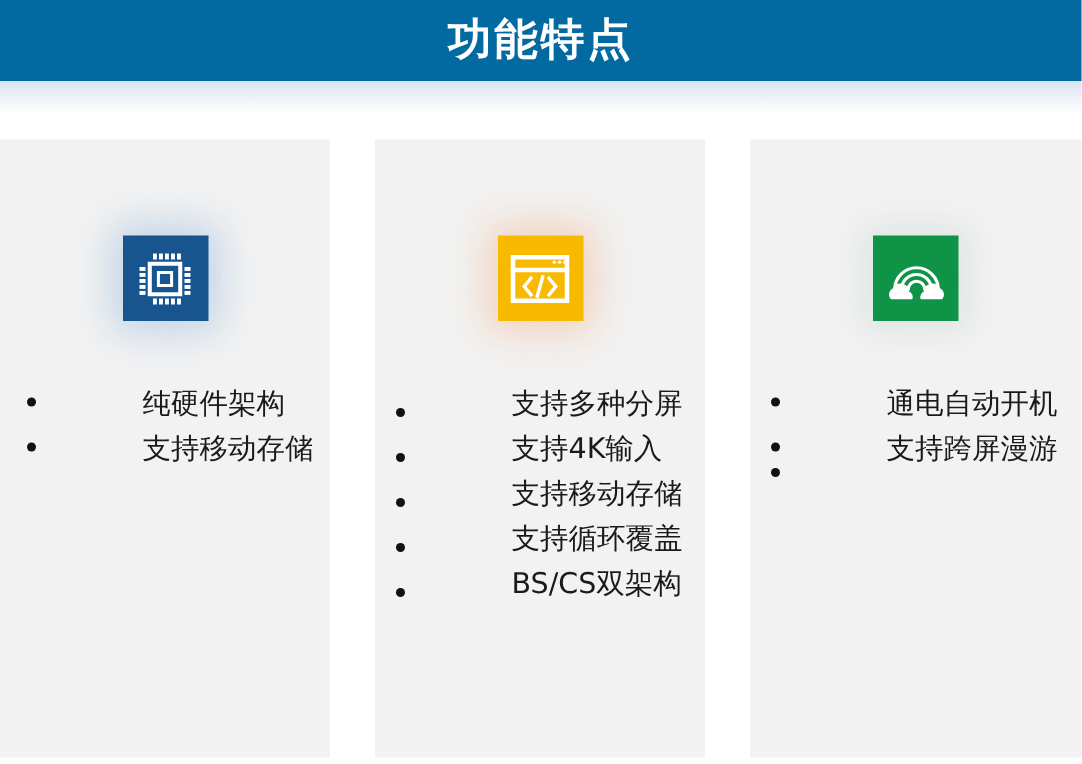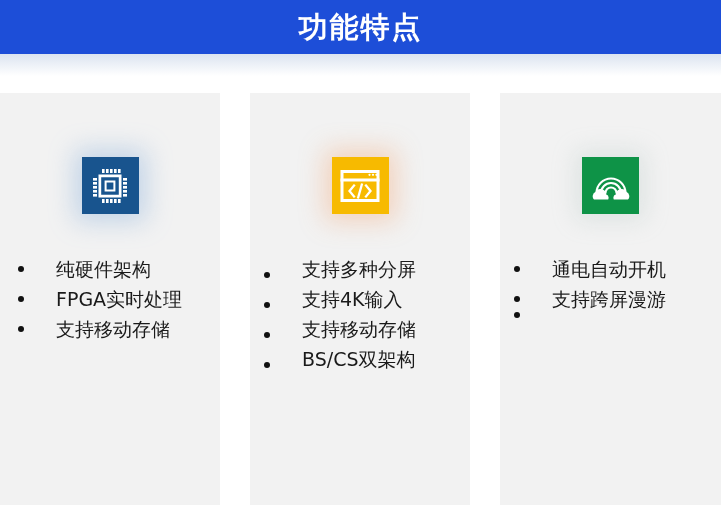--- a/index.html
+++ b/index.html
@@ -15,21 +15,21 @@
     font-family: "Liberation Sans", "DejaVu Sans", sans-serif;
   }
 
   
   .header-banner {
     position: absolute;
     left: 0;
     top: 0;
     width: 721px;
     height: 54px;
-    background: #1d4ed8;
+    background: #0369a1;
     display: flex;
     align-items: center;
     justify-content: center;
   }
   .header-title {
     color: #ffffff;
     font-size: 29px;
     font-weight: bold;
     letter-spacing: 2px;
     line-height: 1;
@@ -95,20 +95,21 @@
     padding: 0;
     list-style: none;
   }
   .list-item {
     display: flex;
     align-items: baseline;
     justify-content: flex-start;
     padding: 0;
     margin: 0 0 4px 0;
     line-height: 26px;
+    gap: 39px;
   }
   .card-1 .list-item { padding-left: 18px; }
   .card-2 .list-item { padding-left: 14px; align-items: flex-end; }
   .card-3 .list-item { padding-left: 14px; }
 
   .bullet-dot {
     width: 6px;
     height: 6px;
     border-radius: 50%;
     background: #111111;
@@ -171,24 +172,20 @@
         </svg>
       </div>
     </div>
     <ul class="card-list">
       <li class="list-item">
         <span class="bullet-dot"></span>
         <span class="list-label">纯硬件架构</span>
       </li>
       <li class="list-item">
         <span class="bullet-dot"></span>
-        <span class="list-label">FPGA实时处理</span>
-      </li>
-      <li class="list-item">
-        <span class="bullet-dot"></span>
         <span class="list-label">支持移动存储</span>
       </li>
     </ul>
   </div>
 
   <div class="card card-2">
     <div class="card-icon-wrap">
       <div class="icon-tile yellow">
         <svg width="42" height="36" viewBox="0 0 42 36" aria-hidden="true">
           <g fill="#ffffff">
@@ -215,20 +212,24 @@
         <span class="bullet-dot"></span>
         <span class="list-label">支持多种分屏</span>
       </li>
       <li class="list-item">
         <span class="bullet-dot"></span>
         <span class="list-label">支持4K输入</span>
       </li>
       <li class="list-item">
         <span class="bullet-dot"></span>
         <span class="list-label">支持移动存储</span>
+      </li>
+      <li class="list-item">
+        <span class="bullet-dot"></span>
+        <span class="list-label">支持循环覆盖</span>
       </li>
       <li class="list-item">
         <span class="bullet-dot"></span>
         <span class="list-label">BS/CS双架构</span>
       </li>
     </ul>
   </div>
 
   <div class="card card-3">
     <div class="card-icon-wrap">

